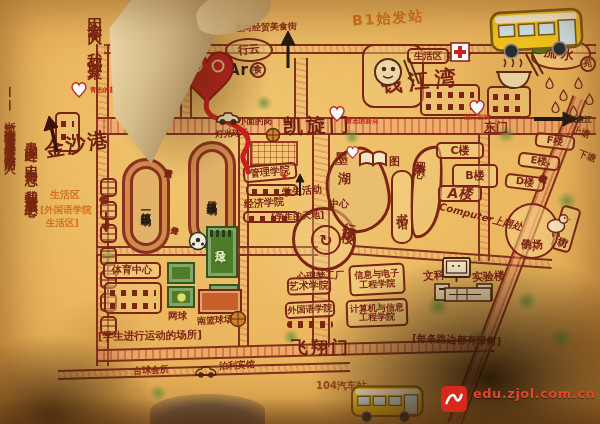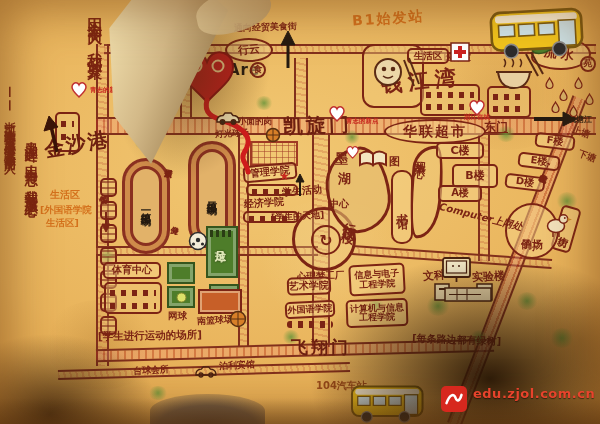--- a/index.html
+++ b/index.html
@@ -143,23 +143,20 @@
   </div>
   <div class="bld" style="left:55px;top:112px;width:25px;height:40px;">
     <div class="wrow" style="top:7px;"></div>
     <div class="wrow" style="top:20px;"></div>
   </div>
 
   <div class="t" style="left:283px;top:115px;font-size:20px;letter-spacing:3px;transform:rotate(-2deg);color:#6e2010;">凯旋门</div>
   <div class="t" style="left:238px;top:117px;font-size:8.5px;">小面的岗</div>
   <div class="t" style="left:215px;top:129px;font-size:8.5px;transform:rotate(-3deg);">灯光球场</div>
   <div class="gridc" style="left:250px;top:141px;width:48px;height:25px;"></div>
-  <div class="bx ell" style="left:384px;top:119px;width:102px;height:25px;">
-    <span class="t" style="position:static;font-size:14px;letter-spacing:2px;">华联超市</span>
-  </div>
   <div class="t" style="left:484px;top:121px;font-size:12px;text-decoration:underline;">东门</div>
   <div class="t blk" style="left:568px;top:116px;font-size:8px;">钱塘江</div>
 
   <div class="t" style="left:44px;top:134px;font-size:20px;letter-spacing:2px;transform:rotate(-10deg);color:#6e2010;">金沙港</div>
   <div class="t org" style="left:50px;top:190px;font-size:10px;">生活区</div>
   <div class="t org" style="left:40px;top:205px;font-size:9.5px;">[外国语学院</div>
   <div class="t org" style="left:46px;top:218px;font-size:9.5px;">生活区]</div>
   <div class="t v" style="left:99px;top:188px;font-size:8.5px;">餐馆</div>
 
   <div class="bld winsm" style="left:100px;top:178px;width:17px;height:19px;"></div>
@@ -249,21 +246,21 @@
   <div class="banana"></div>
   <div class="t v" style="left:416px;top:153px;font-size:10.5px;letter-spacing:2px;transform:rotate(6deg);">现教中心</div>
 
   <div class="bx" style="left:436px;top:142px;width:48px;height:17px;">
     <span class="t" style="position:static;font-size:11px;">C楼</span>
   </div>
   <div class="bx" style="left:452px;top:164px;width:46px;height:24px;">
     <span class="t" style="position:static;font-size:11px;">B楼</span>
   </div>
   <div class="bx" style="left:438px;top:185px;width:44px;height:17px;">
-    <span class="t" style="position:static;font-size:10px;">A楼</span>
+    <span class="t" style="position:static;font-size:14px;font-style:italic;">A楼</span>
   </div>
   <div class="bx" style="left:505px;top:175px;width:40px;height:15px;transform:rotate(7deg);">
     <span class="t" style="position:static;font-size:10px;">D楼</span>
   </div>
   <div class="bx" style="left:518px;top:154px;width:42px;height:15px;transform:rotate(7deg);">
     <span class="t" style="position:static;font-size:10px;">E楼</span>
   </div>
   <div class="bx" style="left:535px;top:134px;width:40px;height:15px;transform:rotate(7deg);">
     <span class="t" style="position:static;font-size:10px;">F楼</span>
   </div>

